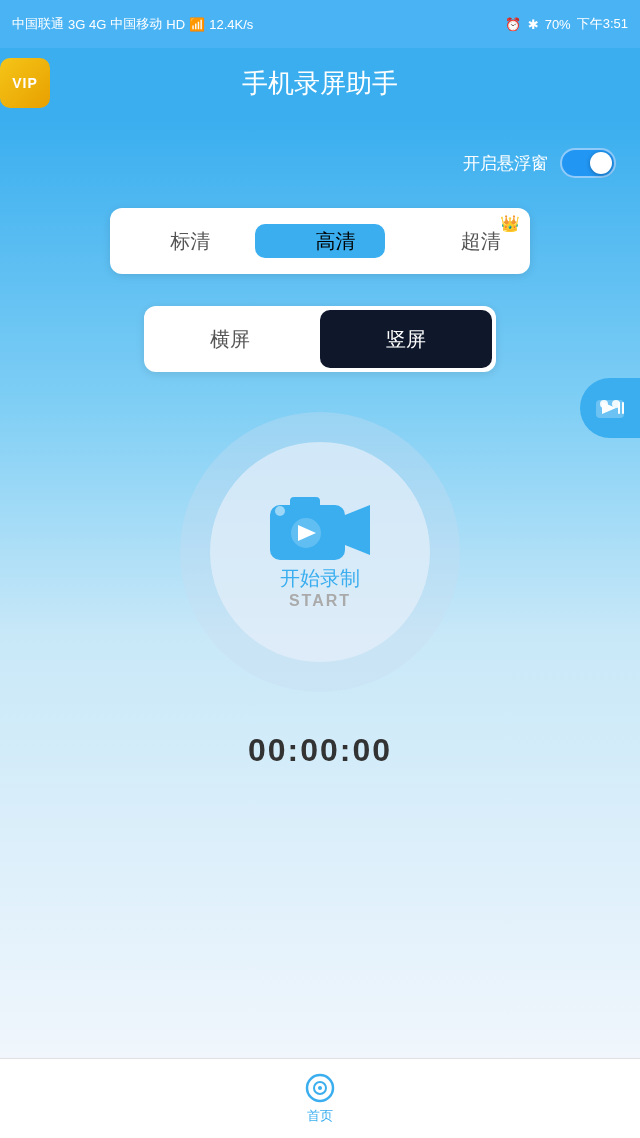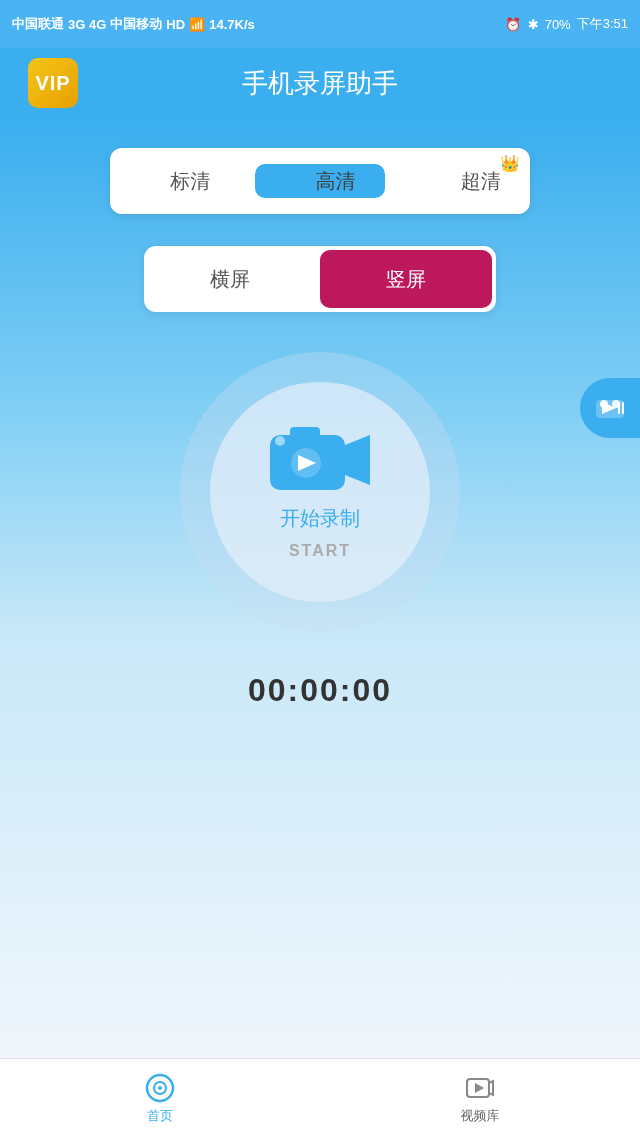--- a/index.html
+++ b/index.html
@@ -18,46 +18,46 @@
       width: 100%;
       height: 48px;
       background: #4ab3f4;
       display: flex;
       align-items: center;
       justify-content: space-between;
       padding: 0 12px;
       color: #fff;
       font-size: 13px;
     }
-    .status-left { display: flex; gap: 4px; align-items: center; font-weight: bold; }
+    .status-left { display: flex; gap: 4px; align-items: center; }
     .status-right { display: flex; gap: 6px; align-items: center; font-size: 13px; }
 
     
     .header {
       width: 100%;
       background: #3aaeef;
       height: 70px;
       display: flex;
       align-items: center;
       justify-content: center;
       position: relative;
     }
     .vip-badge {
       position: absolute;
-      left: 28px;
+      left: 0;
       width: 50px;
       height: 50px;
       background: linear-gradient(135deg, #f5c518, #e8a000);
       border-radius: 10px;
       display: flex;
       align-items: center;
       justify-content: center;
       color: #fff;
       font-weight: bold;
-      font-size: 20px;
+      font-size: 14px;
       letter-spacing: 1px;
     }
     .header-title {
       color: #fff;
       font-size: 26px;
       font-weight: 500;
     }
 
     
     .main-area {
@@ -121,21 +121,21 @@
       display: flex;
       align-items: center;
       justify-content: center;
       font-size: 20px;
       cursor: pointer;
       position: relative;
       padding-left: 31px;
     }
     .quality-btn.active {
       background: #3aaeef;
-      color: #404040;
+      color: #000000;
       border-radius: 10px;
       margin: 16px;
     }
     .quality-btn.inactive {
       color: #555;
       background: transparent;
     }
     .crown-icon {
       position: absolute;
       top: 6px;
@@ -156,21 +156,21 @@
     }
     .orient-btn {
       flex: 1;
       display: flex;
       align-items: center;
       justify-content: center;
       font-size: 20px;
       cursor: pointer;
     }
     .orient-btn.active {
-      background: #be185d;
+      background: #0f172a;
       color: #fff;
       border-radius: 10px;
       margin: 4px;
     }
     .orient-btn.inactive {
       color: #555;
       background: transparent;
     }
 
     
@@ -187,21 +187,20 @@
     }
     .big-circle-inner {
       width: 220px;
       height: 220px;
       border-radius: 50%;
       background: rgba(230, 240, 250, 0.7);
       display: flex;
       flex-direction: column;
       align-items: center;
       justify-content: center;
-      gap: 10px;
       cursor: pointer;
     }
     .camera-icon-svg {
       width: 100px;
       height: 70px;
     }
     .start-label-zh {
       color: #3aaeef;
       font-size: 20px;
     }
@@ -274,39 +273,45 @@
 </head>
 <body>
 
 <div class="status-bar">
   <div class="status-left">
     <span>中国联通</span>
     <span>3G 4G</span>
     <span>中国移动</span>
     <span>HD</span>
     <span>📶</span>
-    <span>14.7K/s</span>
+    <span>12.4K/s</span>
   </div>
   <div class="status-right">
     <span>⏰</span>
     <span>✱</span>
     <span>70%</span>
     <span>下午3:51</span>
   </div>
 </div>
 
 <div class="header">
   <div class="vip-badge">
     <span>VIP</span>
   </div>
   <span class="header-title">手机录屏助手</span>
 </div>
 
 <div class="main-area">
 
+  <div class="float-window-row">
+    <span class="float-window-label">开启悬浮窗</span>
+    <div class="toggle-switch">
+      <div class="toggle-knob"></div>
+    </div>
+  </div>
 
   <div class="quality-selector">
     <div class="quality-btn inactive">
       <span>标清</span>
     </div>
     <div class="quality-btn active">
       <span>高清</span>
     </div>
     <div class="quality-btn inactive" style="position:relative;">
       <span>超清</span>
@@ -369,25 +374,15 @@
     <div class="nav-icon">
       <svg width="30" height="30" viewBox="0 0 30 30">
         <circle cx="15" cy="15" r="13" fill="none" stroke="#3aaeef" stroke-width="2.5"></circle>
         <circle cx="15" cy="15" r="6" fill="none" stroke="#3aaeef" stroke-width="2"></circle>
         <circle cx="15" cy="15" r="2" fill="#3aaeef"></circle>
       </svg>
     </div>
     <span class="nav-label">首页</span>
   </div>
 
-  <div class="nav-item">
-    <div class="nav-icon">
-      <svg width="30" height="30" viewBox="0 0 30 30">
-        <rect x="2" y="6" width="22" height="18" rx="3" fill="none" stroke="#888" stroke-width="2"></rect>
-        <polygon points="24,10 28,8 28,22 24,20" fill="none" stroke="#888" stroke-width="2"></polygon>
-        <polygon points="10,10 10,20 19,15" fill="#888"></polygon>
-      </svg>
-    </div>
-    <span class="nav-label">视频库</span>
-  </div>
 
 
 </div>
 
 </body></html>

